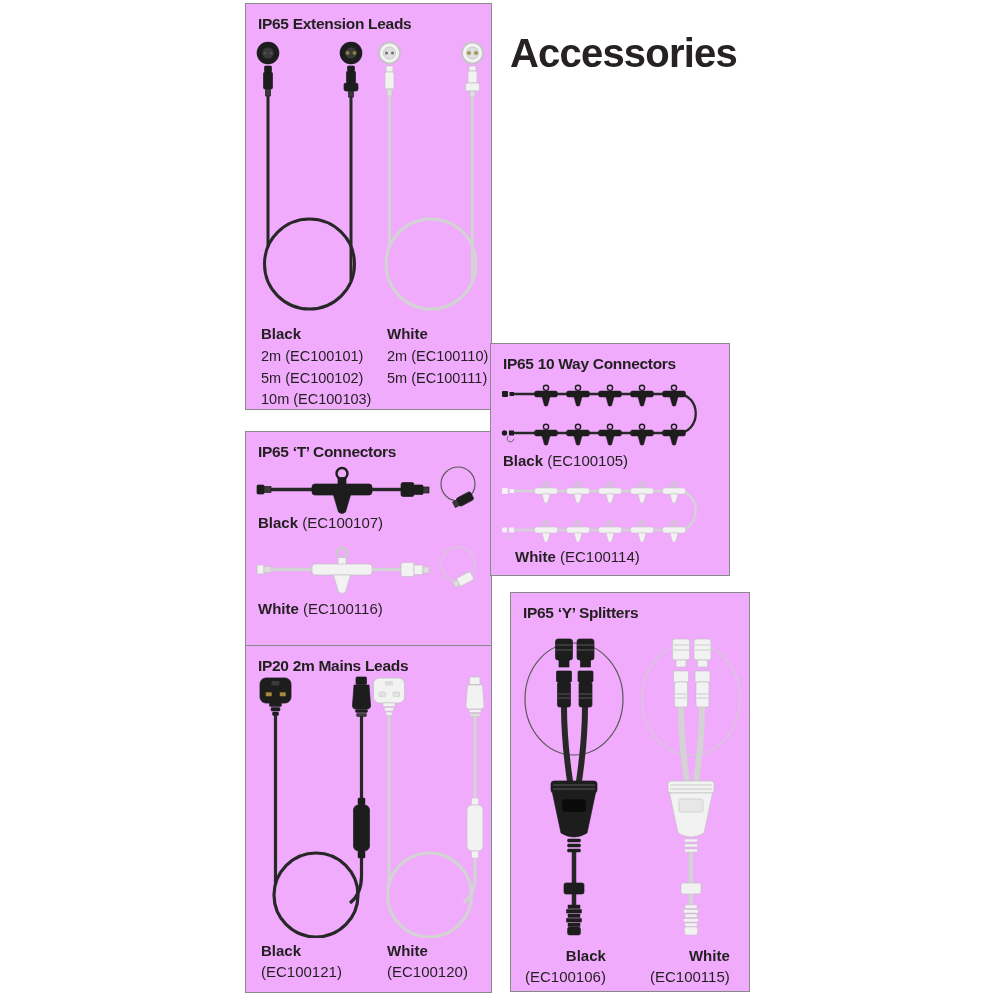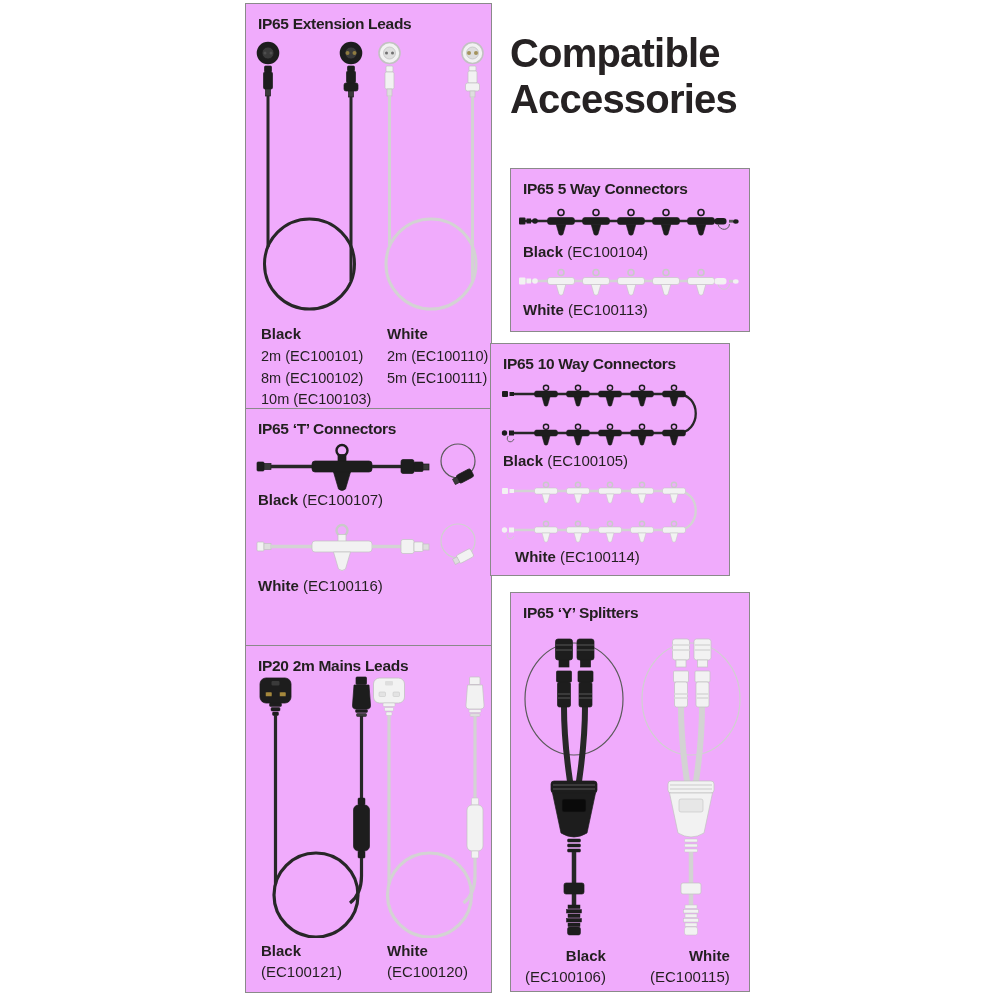--- a/index.html
+++ b/index.html
@@ -177,44 +177,43 @@
         <path d="M115.5,40 V128" stroke="var(--cable)" stroke-width="3.2" fill="none"></path>
         <rect x="112" y="122" width="7" height="7" rx="1" fill="var(--main)" stroke="var(--edge)" stroke-width="0.5"></rect>
         <rect x="107.5" y="129" width="16" height="46" rx="5" fill="var(--main)" stroke="var(--edge)" stroke-width="0.7"></rect>
         <rect x="112" y="175" width="7" height="7" rx="1" fill="var(--main)" stroke="var(--edge)" stroke-width="0.5"></rect>
         <path d="M115.5,182 L115.5,200 Q115.5,218 104,227" stroke="var(--cable)" stroke-width="3.2" fill="none"></path>
       </g>
     </defs>
   </svg>
 
   <div class="page-title">
-    <div>Compatible</div>
     <div>Accessories</div>
   </div>
 
   <section class="box" style="left:245px;top:3px;width:247px;height:407px;">
     <div class="heading">IP65 Extension Leads</div>
     <svg class="illus" style="top:36px;" width="247" height="272" viewBox="0 0 247 272">
       <use href="#g-extpair" class="blk"></use>
       <use href="#g-extpair" class="wht" transform="translate(121.5 0)"></use>
     </svg>
     <div class="col" style="left:15px;top:320px;">
       <span class="vname">Black</span>
       <div>2m (EC100101)</div>
-      <div>8m (EC100102)</div>
+      <div>5m (EC100102)</div>
       <div>10m (EC100103)</div>
     </div>
     <div class="col" style="left:141px;top:320px;">
       <span class="vname">White</span>
       <div>2m (EC100110)</div>
       <div>5m (EC100111)</div>
     </div>
   </section>
 
-  <section class="box" style="left:245px;top:408px;width:247px;height:239px;">
+  <section class="box" style="left:245px;top:431px;width:247px;height:239px;">
     <div class="heading">IP65 ‘T’ Connectors</div>
     <svg class="illus" style="top:28px;left:3px;" width="240" height="56" viewBox="0 0 240 56">
       <use href="#g-tconn" class="blk" transform="translate(4 2)"></use>
     </svg>
     <div class="vlabel" style="top:82px;">
       <span class="vname">Black</span>
       <span class="vcode">(EC100107)</span>
     </div>
     <svg class="illus" style="top:108px;left:3px;" width="240" height="56" viewBox="0 0 240 56">
       <use href="#g-tconn" class="wht" transform="translate(4 2)"></use>
@@ -234,37 +233,20 @@
     <div class="vlabel2" style="left:15px;top:294px;">
       <span class="vname">Black</span>
       <span class="vcode">(EC100121)</span>
     </div>
     <div class="vlabel2" style="left:141px;top:294px;">
       <span class="vname">White</span>
       <span class="vcode">(EC100120)</span>
     </div>
   </section>
 
-  <section class="box" style="left:510px;top:168px;width:240px;height:164px;">
-    <div class="heading">IP65 5 Way Connectors</div>
-    <svg class="illus" style="top:31px;left:6px;" width="228" height="42" viewBox="0 0 228 42">
-      <use href="#g-5way" class="blk"></use>
-    </svg>
-    <div class="vlabel" style="top:74px;">
-      <span class="vname">Black</span>
-      <span class="vcode">(EC100104)</span>
-    </div>
-    <svg class="illus" style="top:91px;left:6px;" width="228" height="42" viewBox="0 0 228 42">
-      <use href="#g-5way" class="wht"></use>
-    </svg>
-    <div class="vlabel" style="top:132px;">
-      <span class="vname">White</span>
-      <span class="vcode">(EC100113)</span>
-    </div>
-  </section>
 
   <section class="box" style="left:490px;top:343px;width:240px;height:233px;text-align:right;">
     <div class="heading">IP65 10 Way Connectors</div>
     <svg class="illus" style="top:37px;left:8px;" width="224" height="70" viewBox="0 0 224 70">
       <use href="#g-10way" class="blk"></use>
     </svg>
     <div class="vlabel" style="top:108px;">
       <span class="vname">Black</span>
       <span class="vcode">(EC100105)</span>
     </div>

